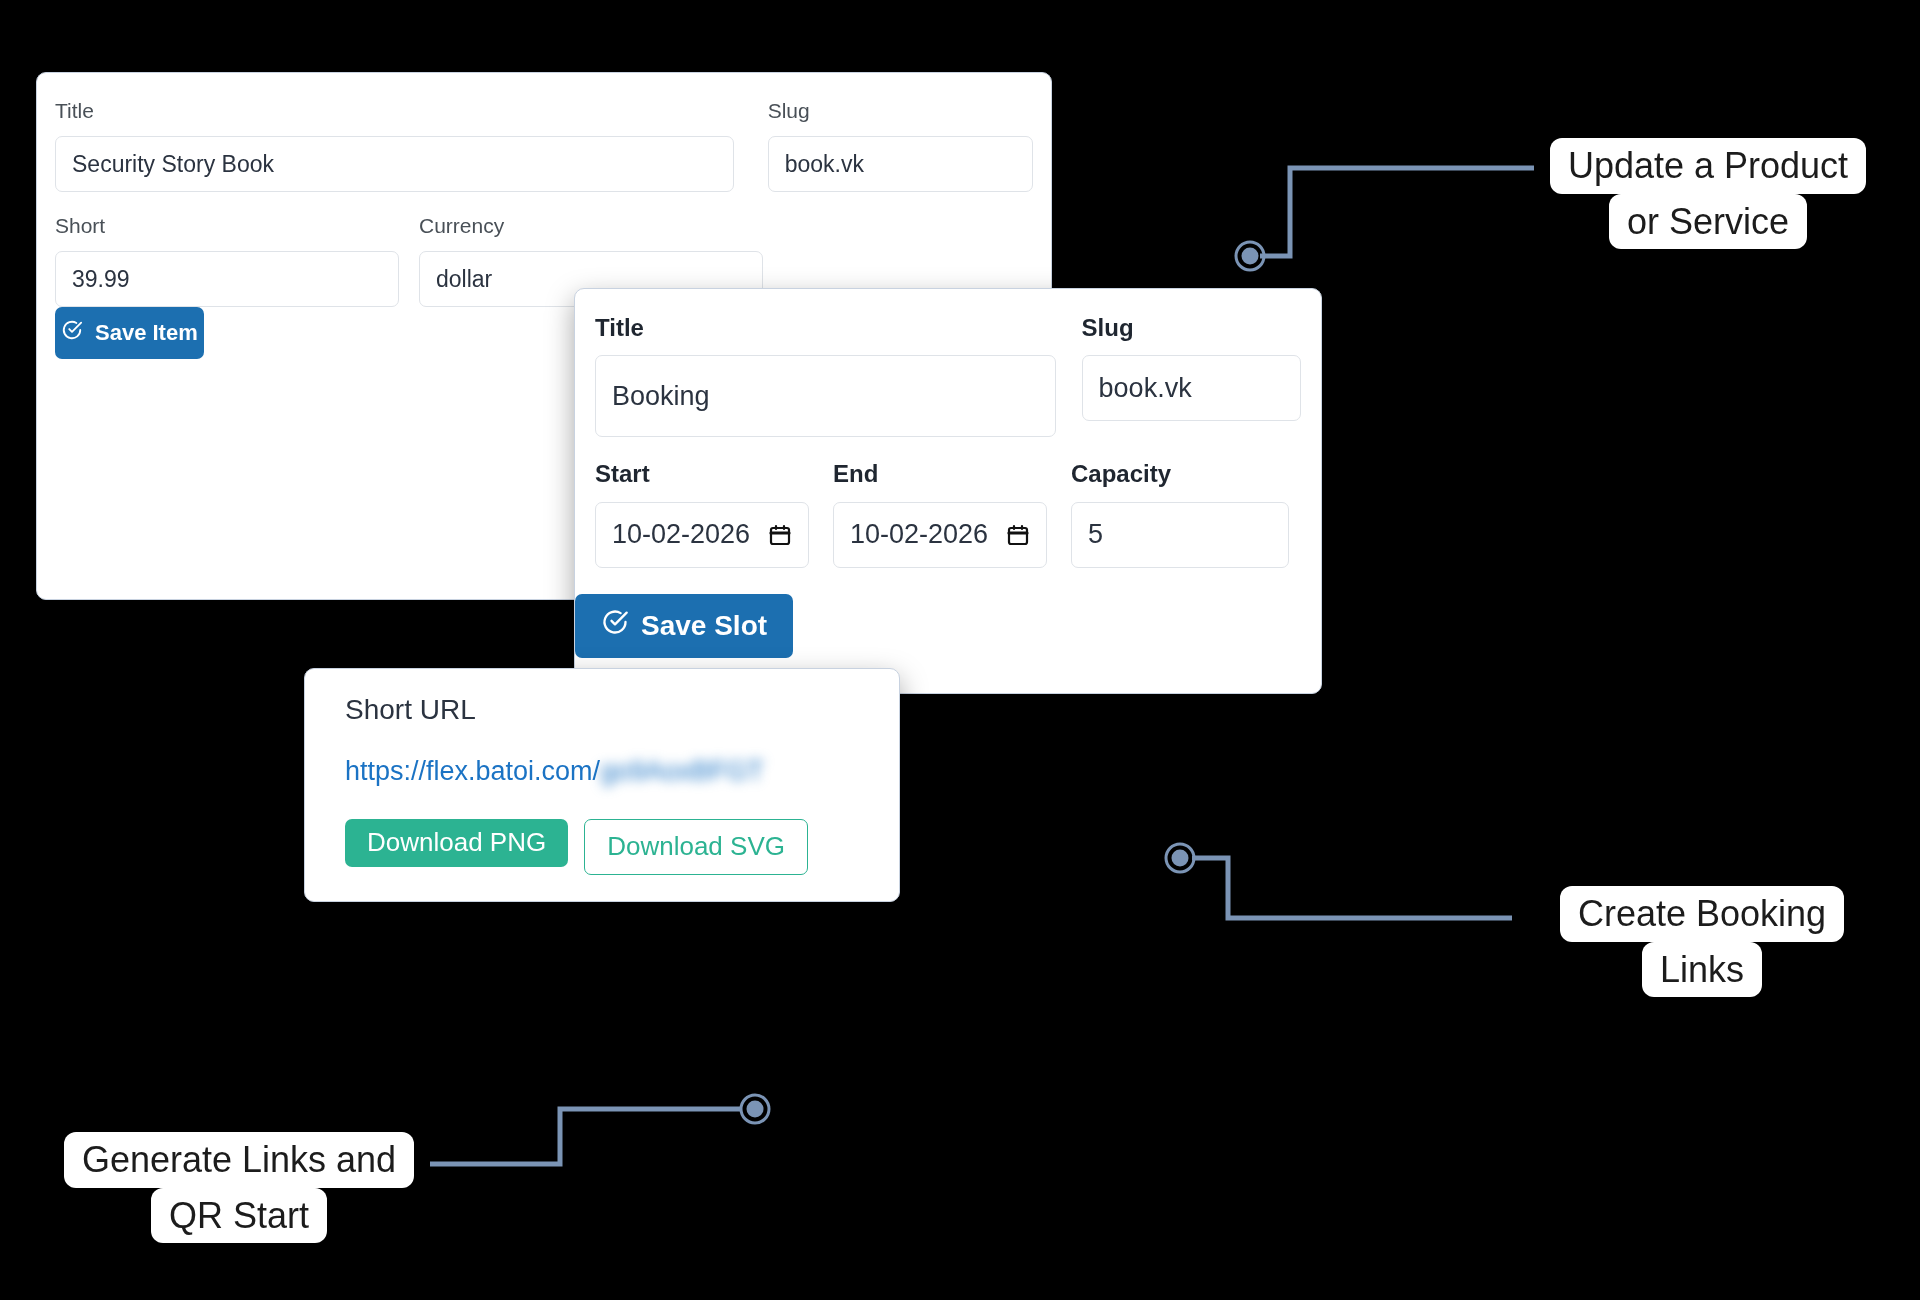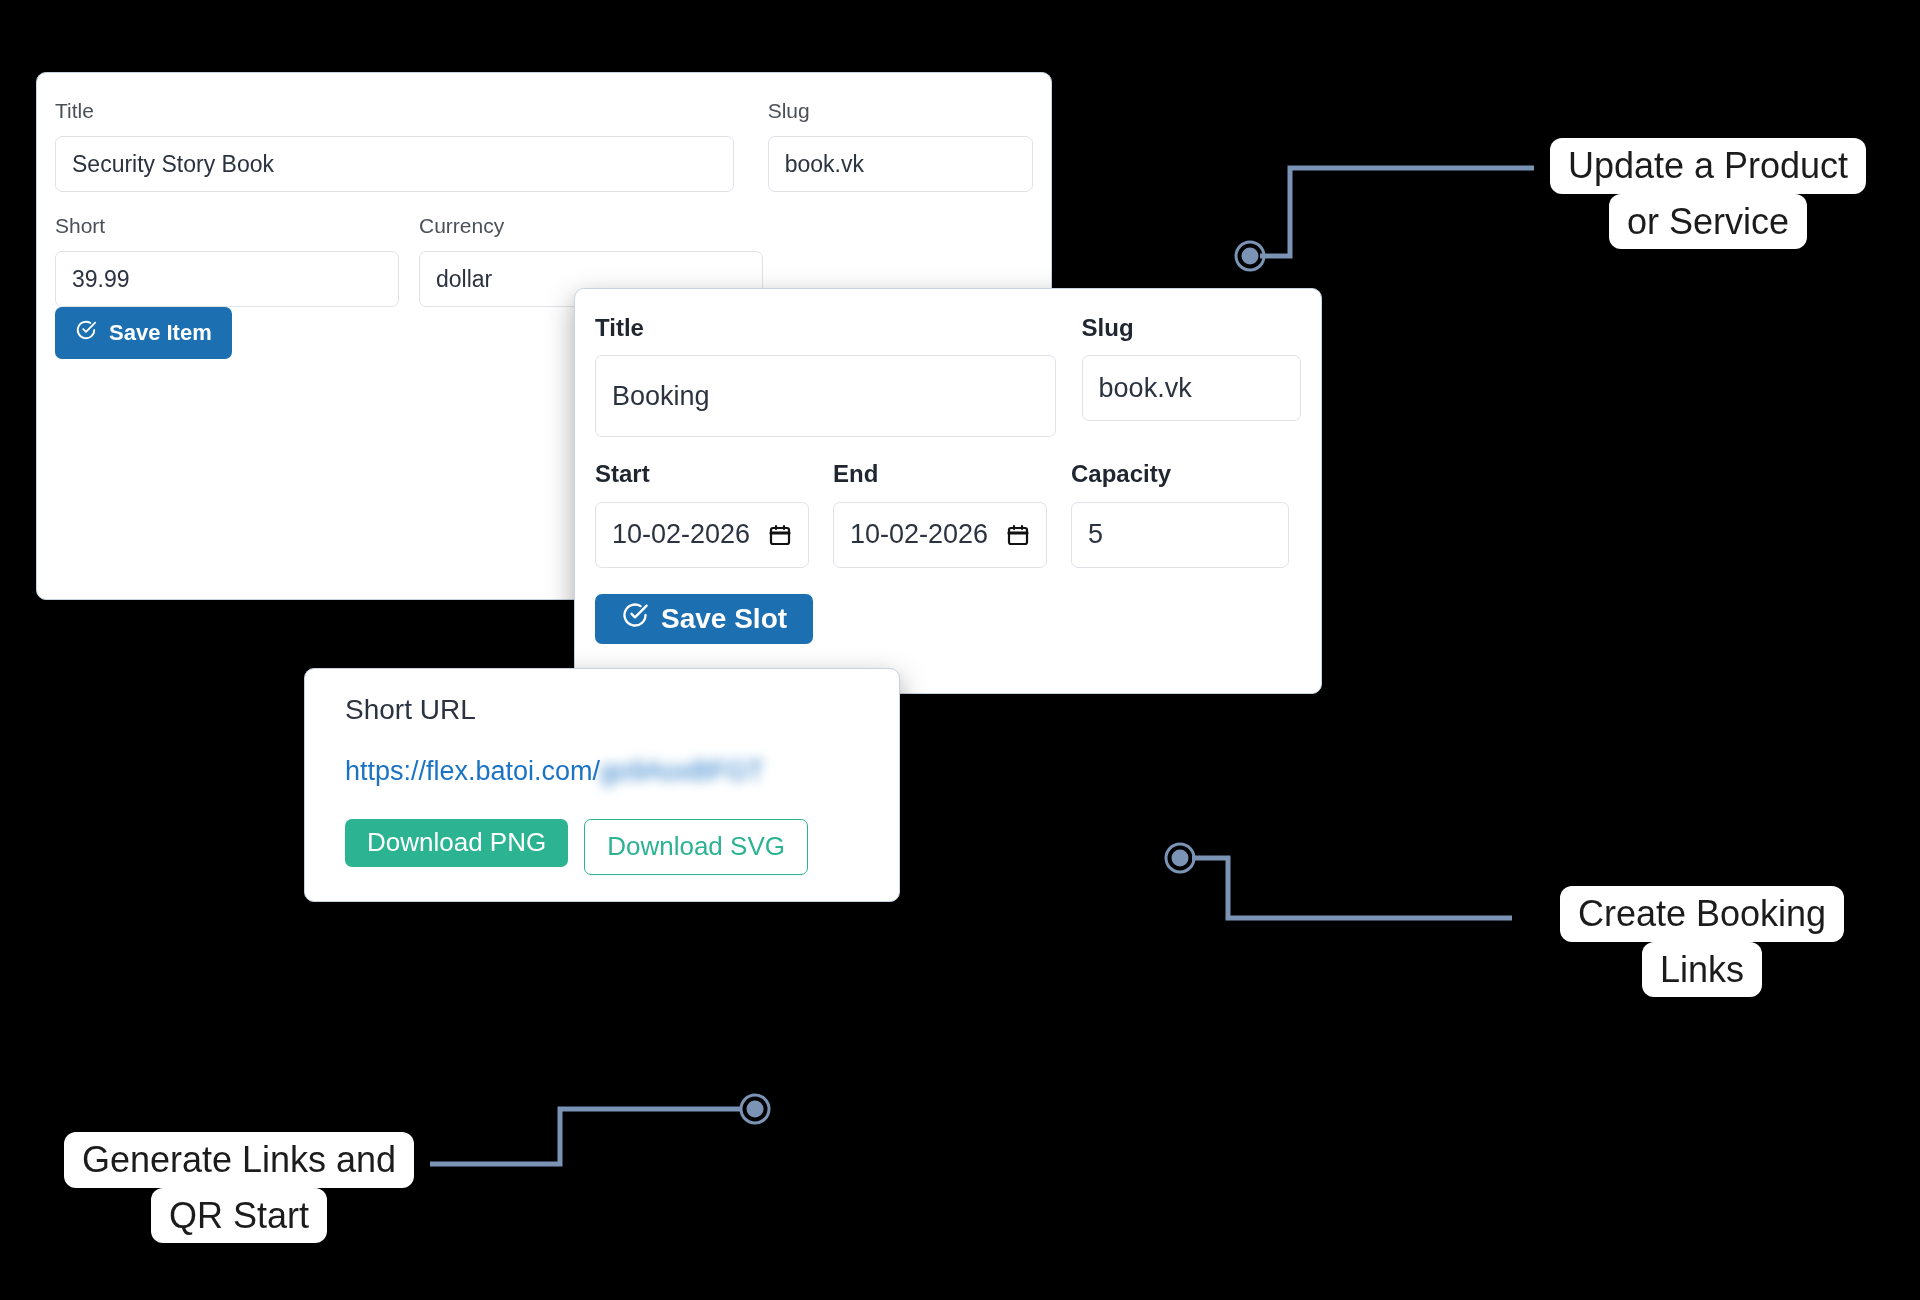--- a/index.html
+++ b/index.html
@@ -69,22 +69,22 @@
     font-family: "Liberation Sans", sans-serif;
     display: flex; align-items: center; cursor: pointer;
   }
 
   
   .btn-save {
     background: #1c6fb0; color: #ffffff; border: none; border-radius: 7px;
     display: inline-flex; align-items: center; gap: 12px;
     font-family: "Liberation Sans", sans-serif; cursor: pointer;
   }
-  #save-item-btn { height: 52px; padding: 0 20px; font-size: 22px; font-weight: bold; }
-  #save-slot-btn { height: 50px; padding: 0 26px; font-size: 28px; font-weight: bold; margin-left: 20px; }
+  #save-item-btn { height: 52px; padding: 0 6px; font-size: 22px; font-weight: bold; }
+  #save-slot-btn { height: 64px; padding: 0 26px; font-size: 28px; font-weight: bold; }
   .chk { flex: 0 0 auto; }
 
   
   .conn { position: absolute; pointer-events: none; }
   .conn svg { display: block; overflow: visible; }
   .dot-ring { fill: none; stroke: #7b94b5; stroke-width: 3; }
   .dot-core { fill: #7b94b5; }
   .conn-line { stroke: #7b94b5; stroke-width: 5; fill: none; }
 
   

